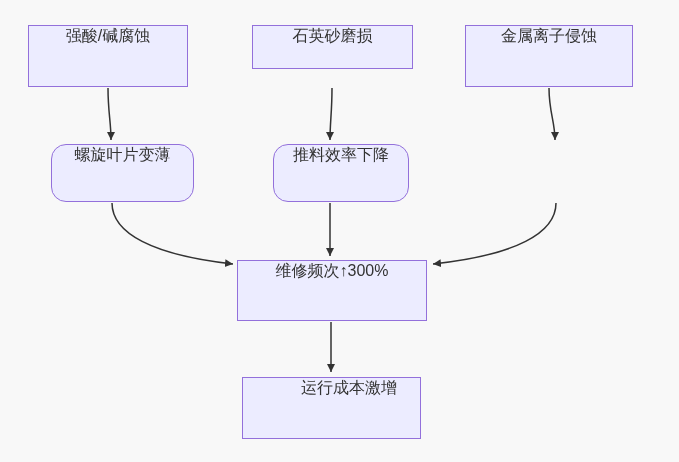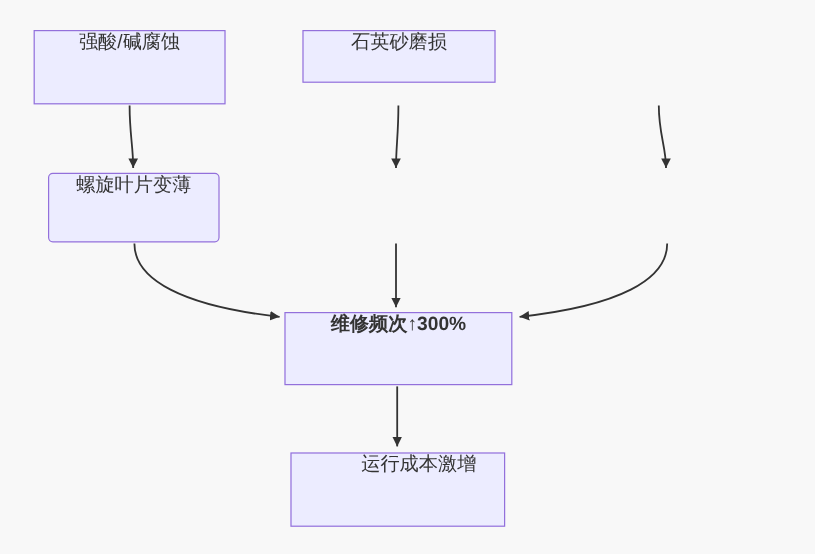--- a/index.html
+++ b/index.html
@@ -42,30 +42,30 @@
     display: flex;
     align-items: flex-start;
     justify-content: center;
     background: var(--node-fill);
     border: 1.3px solid var(--node-border);
     color: var(--text-color);
     font-size: 16px;
     line-height: 1.2;
     text-align: center;
   }
-  .node.rounded { border-radius: 4px; }
+  .node.rounded { border-radius: 15px; margin-left: 11px; }
 
   
   #node-cause-acid        { left: 28px;  top: 25px;  width: 160px; height: 62px; }
   #node-cause-quartz      { left: 252px; top: 25px;  width: 161px; height: 44px; }
   #node-cause-metal       { left: 465px; top: 25px;  width: 168px; height: 62px; }
   #node-effect-blade      { left: 40px;  top: 144px; width: 143px; height: 58px; }
   #node-effect-efficiency { left: 262px; top: 144px; width: 136px; height: 58px; }
   #node-effect-balance    { left: 493px; top: 144px; width: 127px; height: 58px; }
-  #node-converge          { left: 237px; top: 260px; width: 190px; height: 61px; font-weight: bold; }
+  #node-converge          { left: 237px; top: 260px; width: 190px; height: 61px; }
   #node-result            { left: 242px; top: 377px; width: 179px; height: 62px; padding-left: 35px; }
 </style>
 </head>
 <body>
 
 <div class="diagram">
 
   <svg class="edges-layer" width="679" height="462" viewBox="0 0 679 462" xmlns="http://www.w3.org/2000/svg">
     <defs>
       <marker id="arrowhead" markerUnits="userSpaceOnUse" markerWidth="10" markerHeight="10" refX="8" refY="4" orient="auto">
@@ -80,23 +80,29 @@
     <path class="edge" d="M 556 203 C 556 233, 516 255, 433 264" marker-end="url(#arrowhead)"></path>
     <path class="edge" d="M 331 322 C 331 342, 331 358, 331 372" marker-end="url(#arrowhead)"></path>
   </svg>
 
   <div class="node" id="node-cause-acid">
     <span>强酸/碱腐蚀</span>
   </div>
   <div class="node" id="node-cause-quartz">
     <span>石英砂磨损</span>
   </div>
+  <div class="node" id="node-cause-metal">
+    <span>金属离子侵蚀</span>
+  </div>
 
   <div class="node rounded" id="node-effect-blade">
     <span>螺旋叶片变薄</span>
+  </div>
+  <div class="node rounded" id="node-effect-efficiency">
+    <span>推料效率下降</span>
   </div>
 
   <div class="node" id="node-converge">
     <span>维修频次↑300%</span>
   </div>
 
   <div class="node" id="node-result">
     <span>运行成本激增</span>
   </div>
 

